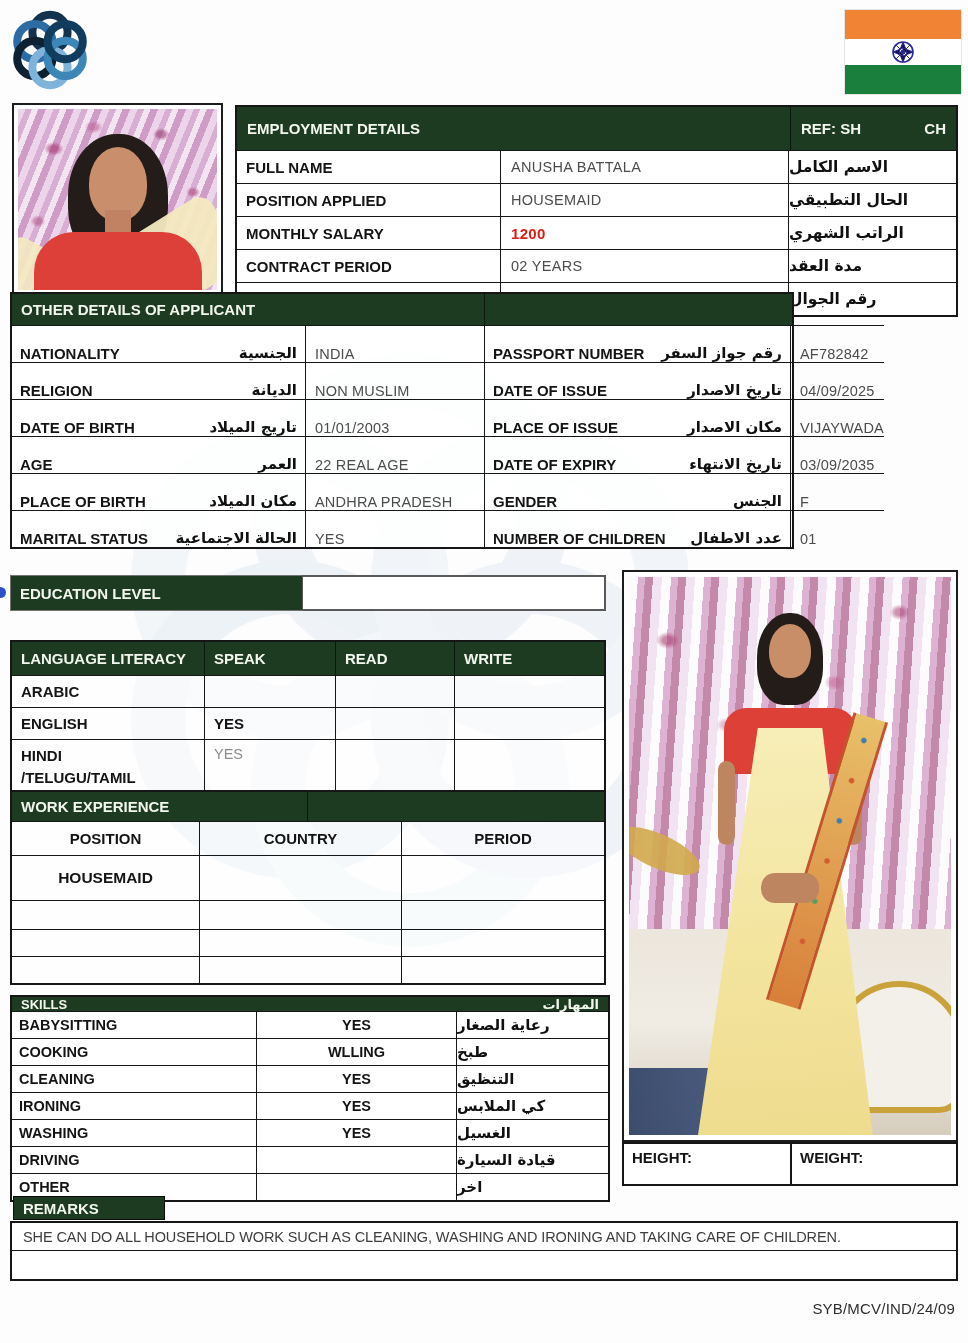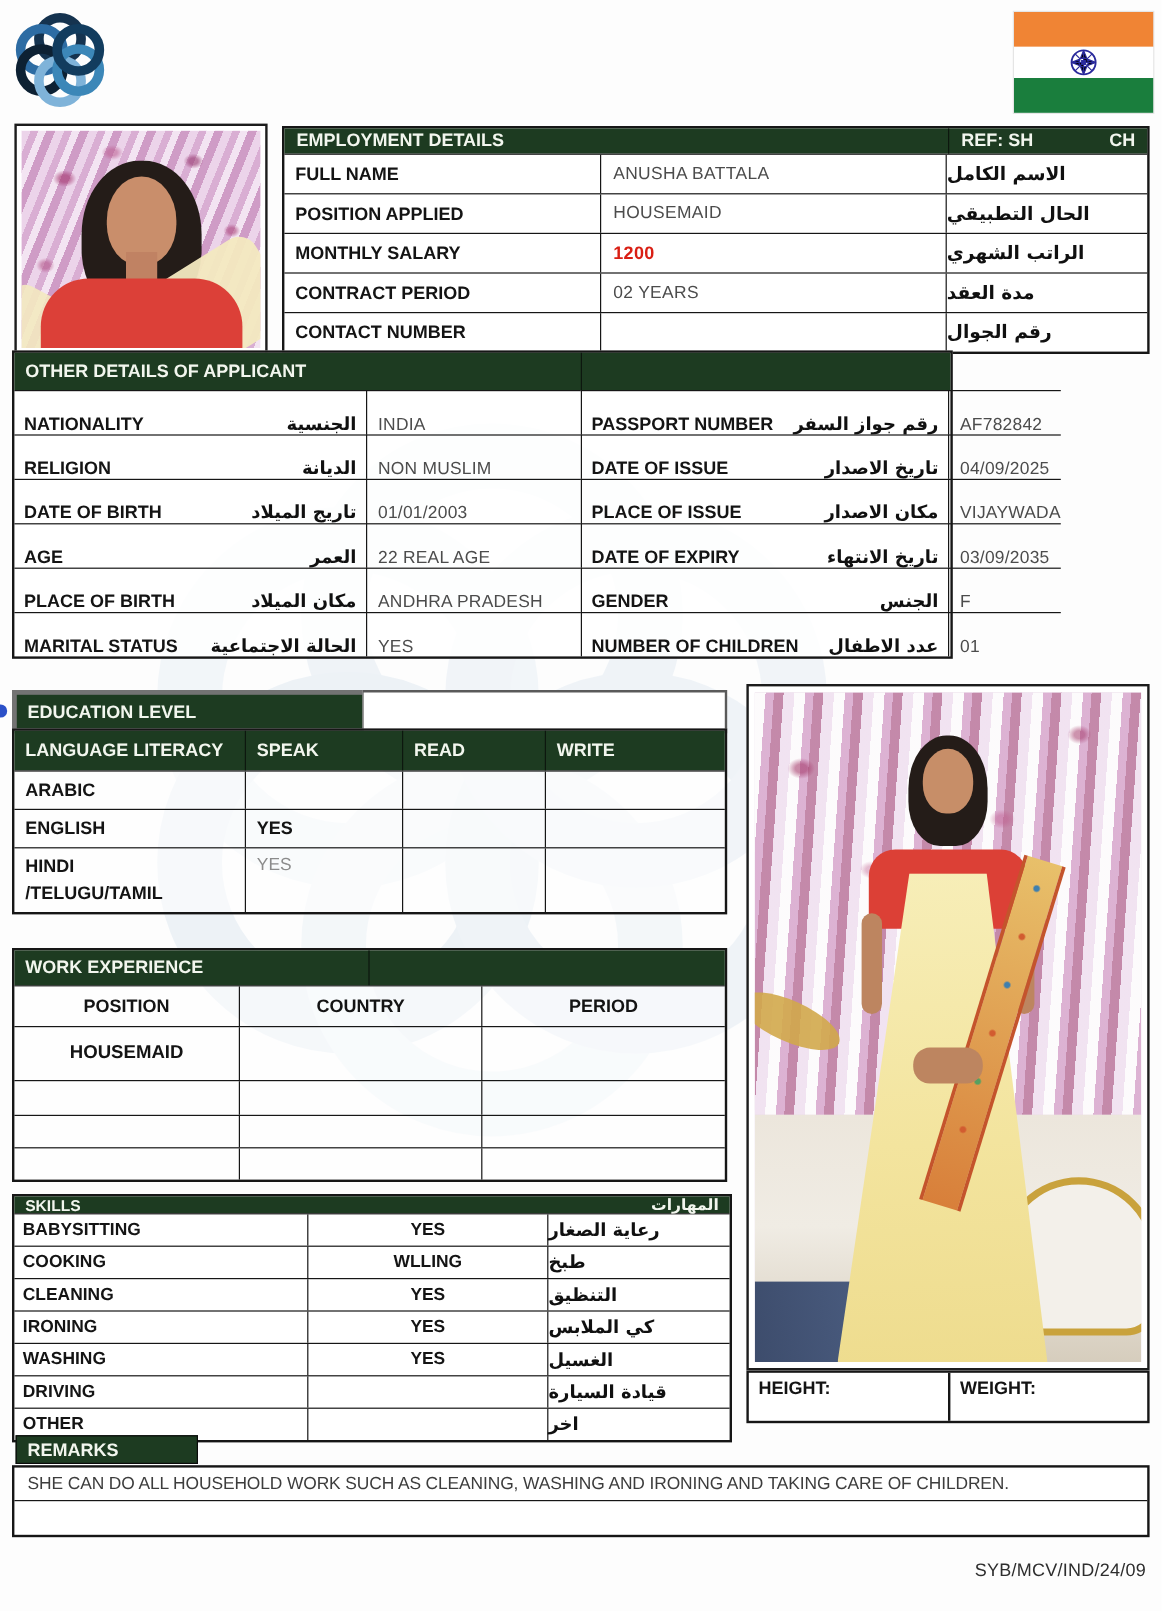--- a/index.html
+++ b/index.html
@@ -51,21 +51,21 @@
   .ps-neck{position:absolute;left:50%;top:56%;transform:translateX(-50%);width:26px;height:26px;background:#c08263;}
   .ps-blouse{position:absolute;left:50%;bottom:-4px;transform:translateX(-50%);width:168px;height:62px;background:#dc4038;border-radius:40px 40px 0 0;}
   .ps-saree{position:absolute;right:-18px;bottom:-8px;width:110px;height:84px;background:#f3e9c0;transform:rotate(-32deg);border-radius:16px;opacity:.95;}
   .ps-saree2{position:absolute;left:-20px;bottom:-16px;width:70px;height:60px;background:#f3e9c0;transform:rotate(28deg);border-radius:12px;opacity:.9;}
 
   
   .green-bar{background:var(--green);color:#f2f6ee;font-weight:bold;}
 
   
   .emp{position:absolute;left:235px;top:105px;width:723px;border:2px solid var(--border);box-sizing:border-box;background:#fff;}
-  .emp-header{display:flex;height:21px;align-items:center;font-size:15px;}
+  .emp-header{display:flex;height:43px;align-items:center;font-size:15px;}
   .emp-header .t{flex:1;padding-left:10px;}
   .emp-header .ref{width:166px;border-left:1px solid #0c170e;display:flex;justify-content:space-between;align-items:center;padding:0 10px;height:100%;box-sizing:border-box;}
   .emp-row{display:grid;grid-template-columns:263px 288px 1fr;border-top:1px solid var(--border);height:32px;}
   .emp-row .c{display:flex;align-items:center;box-sizing:border-box;}
   .emp-row .lab{font-weight:bold;font-size:15px;color:var(--label);padding-left:9px;}
   .emp-row .val{border-left:1px solid var(--border);padding-left:10px;font-size:14.5px;color:var(--value);letter-spacing:.3px;}
   .emp-row .val.red{color:var(--red);font-weight:bold;font-size:15px;}
   .emp-row .arc{border-left:1px solid var(--border);justify-content:flex-end;padding-right:10px;font-weight:bold;font-size:15.5px;color:#101010;}
 
   
@@ -75,25 +75,25 @@
   .other-grid{display:grid;grid-template-columns:293px 179px 306px 1fr;}
   .og-cell{border-top:1px solid var(--border);height:37px;display:flex;align-items:flex-end;box-sizing:border-box;background:rgba(255,255,255,.0);}
   .og-lab{justify-content:space-between;padding:0 8px;}
   .og-lab .en{font-weight:bold;font-size:15px;color:var(--label);}
   .og-lab .arw{font-weight:bold;font-size:15px;color:#101010;}
   .og-val{border-left:1px solid var(--border);padding-left:9px;font-size:14.5px;color:var(--value);letter-spacing:.2px;}
   .og-rlab{border-left:1px solid var(--border);}
 
   
   .edu-bullet{position:absolute;left:-5px;top:587px;width:11px;height:11px;background:#2b50c8;border-radius:50%;}
-  .edu-green{position:absolute;left:10px;top:575px;width:328px;height:36px;border:4px solid #737373;box-sizing:border-box;display:flex;align-items:center;padding-left:9px;font-size:15px;}
+  .edu-green{position:absolute;left:10px;top:575px;width:328px;height:36px;border:1px solid #737373;box-sizing:border-box;display:flex;align-items:center;padding-left:9px;font-size:15px;}
   .edu-white{position:absolute;left:302px;top:575px;width:304px;height:36px;border:2px solid #5a5a5a;border-left:1px solid #5a5a5a;box-sizing:border-box;background:#fff;}
 
   
-  .lang{position:absolute;left:10px;top:607px;width:596px;border:2px solid var(--border);box-sizing:border-box;background:rgba(255,255,255,.55);}
+  .lang{position:absolute;left:10px;top:640px;width:596px;border:2px solid var(--border);box-sizing:border-box;background:rgba(255,255,255,.55);}
   .lang-header{display:grid;grid-template-columns:192px 131px 119px 1fr;height:33px;}
   .lang-header .h{display:flex;align-items:center;padding-left:9px;font-size:15px;border-left:1px solid #0c170e;box-sizing:border-box;}
   .lang-header .h:first-child{border-left:none;}
   .lang-row{display:grid;grid-template-columns:192px 131px 119px 1fr;border-top:1px solid var(--border);}
   .lang-row .c{display:flex;align-items:center;padding-left:9px;box-sizing:border-box;border-left:1px solid var(--border);min-height:31px;}
   .lang-row .c:first-child{border-left:none;font-weight:bold;font-size:15px;color:var(--label);white-space:pre-line;line-height:1.45;}
   .lang-row .yes-b{font-weight:bold;font-size:15px;color:#141414;}
   .lang-row .yes-g{font-size:14.5px;color:#8b8b8b;align-items:flex-start;padding-top:6px;}
   .lang-row.tall .c{min-height:53px;}
 

